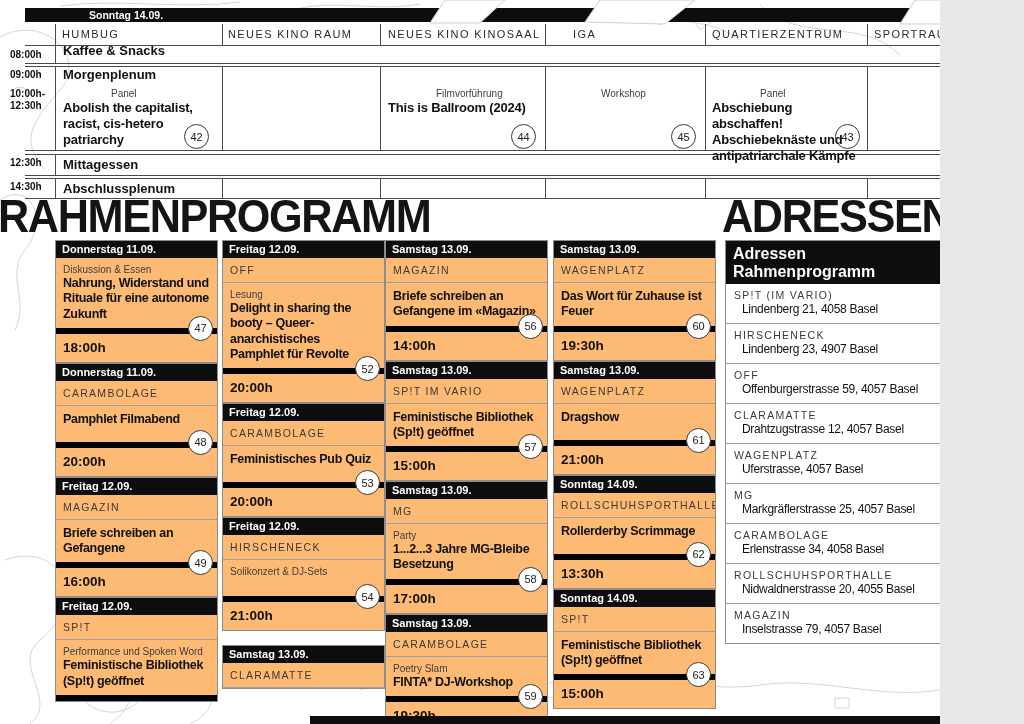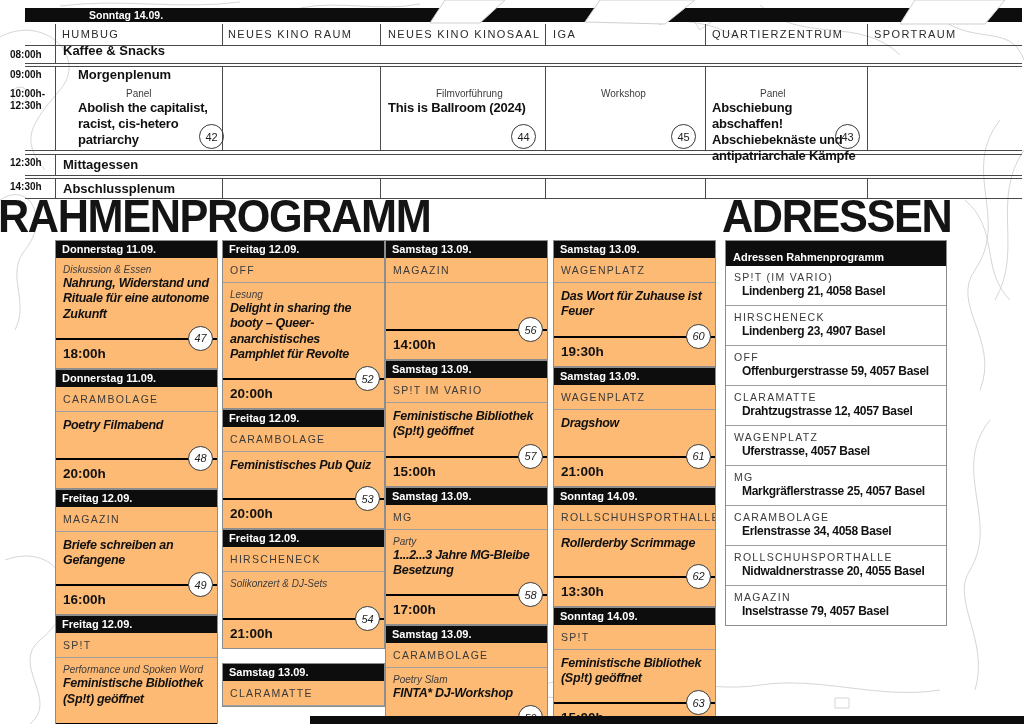--- a/index.html
+++ b/index.html
@@ -1,16 +1,16 @@
 <!DOCTYPE html>
 <html><head>
 <meta charset="utf-8">
 <style>
   html,body{margin:0;padding:0;background:#e8e8e8;}
-  .poster{position:relative;width:1024px;height:724px;background:#ffffff;overflow:hidden;
+  .poster{position:relative;width:940px;height:724px;background:#ffffff;overflow:hidden;
           font-family:"Liberation Sans",sans-serif;color:#111;}
   svg.lineart{position:absolute;inset:0;z-index:0;}
   svg.slashes{position:absolute;top:0;left:0;z-index:2;pointer-events:none;}
 
   
   .daybar{position:absolute;left:25px;top:8px;width:997px;height:14px;background:#0d0d0d;z-index:1;}
   .daybar span{display:block;color:#fff;font-size:10.5px;font-weight:700;line-height:14px;padding-left:64px;}
   .hl{position:absolute;height:1px;background:#4a4a4a;z-index:1;}
   .vl{position:absolute;width:1px;background:#4a4a4a;z-index:1;}
   .venue-label{position:absolute;top:28px;font-size:11px;letter-spacing:1.4px;color:#2b2b2b;z-index:1;white-space:nowrap;}
@@ -27,35 +27,35 @@
 
   
   .mega{position:absolute;top:194px;font-size:47px;font-weight:800;letter-spacing:-1.5px;
         line-height:0.95;color:#141414;transform:scaleX(0.92);transform-origin:left top;z-index:1;white-space:nowrap;}
 
   
   .cardcol{position:absolute;top:240px;width:163px;z-index:1;}
   .card{background:#fdba74;border:1px solid #8d8d8d;position:relative;box-sizing:border-box;}
   .card-date{background:#0d0d0d;color:#fff;font-size:11px;font-weight:700;padding:2px 6px 3px;}
   .card-venue{padding:6px 7px;font-size:10.5px;letter-spacing:1.3px;color:#3a3a3a;border-bottom:1px solid #9e9e9e;white-space:nowrap;overflow:hidden;}
-  .card-body{padding:6px 7px 16px;border-bottom:2px solid #000000;position:relative;min-height:24px;font-style:italic;}
+  .card-body{padding:6px 7px 6px;border-bottom:6px solid #000000;position:relative;min-height:24px;}
   .card-cat{font-size:10px;color:#3d3d3d;margin-bottom:1px;}
   .card-cat:empty{display:none;}
   .card-title{font-size:12.5px;font-weight:700;line-height:1.22;letter-spacing:-0.3px;}
   .card-badge{position:absolute;right:4px;bottom:-13px;background:#fff;}
   .card-badge.num-circle{position:absolute;}
   .card-time{padding:6px 7px 7px;font-size:13.5px;font-weight:700;}
 
   
   .addr{position:absolute;left:725px;top:240px;width:222px;z-index:1;background:#fff;border:1px solid #8d8d8d;box-sizing:border-box;}
-  .addr-header{background:#0d0d0d;color:#fff;font-size:11px;font-weight:700;padding:10px 7px 3px;}
+  .addr-header{background:#0d0d0d;color:#fff;font-size:16px;font-weight:700;padding:4px 7px 3px;}
   .addr-item{padding:5px 8px 7px;border-bottom:1px solid #9e9e9e;overflow:hidden;}
   .addr-item:last-child{border-bottom:none;}
   .addr-venue{font-size:10.5px;letter-spacing:1.3px;color:#3a3a3a;margin-bottom:1px;white-space:nowrap;}
-  .addr-line{font-size:12px;font-weight:700;letter-spacing:-0.3px;white-space:nowrap;padding-left:8px;}
+  .addr-line{font-size:12px;font-weight:400;letter-spacing:-0.3px;white-space:nowrap;padding-left:8px;}
 
   .bottombar{position:absolute;left:310px;top:716px;width:714px;height:8px;background:#0d0d0d;z-index:1;}
 </style>
 </head>
 <body>
 
 <div class="poster">
 
   <svg class="lineart" width="1024" height="724" viewBox="0 0 1024 724">
     <g fill="none" stroke="#d6d6d6" stroke-width="1">
@@ -120,38 +120,38 @@
   <div class="vl" style="left:55px;top:178px;height:20px;"></div>
   <div class="vl" style="left:222px;top:178px;height:20px;"></div>
   <div class="vl" style="left:380px;top:178px;height:20px;"></div>
   <div class="vl" style="left:545px;top:178px;height:20px;"></div>
   <div class="vl" style="left:705px;top:178px;height:20px;"></div>
   <div class="vl" style="left:867px;top:178px;height:20px;"></div>
 
   <div class="venue-label" style="left:62px;">HUMBUG</div>
   <div class="venue-label" style="left:228px;">NEUES KINO RAUM</div>
   <div class="venue-label" style="left:388px;">NEUES KINO KINOSAAL</div>
-  <div class="venue-label" style="left:553px;">IGA</div>
+  <div class="venue-label" style="left:573px;">IGA</div>
   <div class="venue-label" style="left:712px;">QUARTIERZENTRUM</div>
   <div class="venue-label" style="left:874px;">SPORTRAUM</div>
 
   <div class="time-label" style="top:49px;">08:00h</div>
   <div class="time-label" style="top:69px;">09:00h</div>
   <div class="time-label" style="top:88px;">
     <span>10:00h-</span><br>
     <span>12:30h</span>
   </div>
   <div class="time-label" style="top:157px;">12:30h</div>
   <div class="time-label" style="top:181px;">14:30h</div>
 
   <div class="span-row" style="top:43px;">Kaffee &amp; Snacks</div>
   <div class="span-row" style="top:157px;">Mittagessen</div>
   <div class="span-row" style="top:181px;">Abschlussplenum</div>
 
-  <div class="cell" style="left:63px;top:67px;width:148px;height:82px;margin-left:15px;">
+  <div class="cell" style="left:63px;top:67px;width:148px;height:82px;">
     <div class="cell-plenum">Morgenplenum</div>
     <div class="cell-cat">Panel</div>
     <div class="cell-title">Abolish the capitalist, racist, cis-hetero patriarchy</div>
     <span class="num-circle cell-badge">42</span>
   </div>
   <div class="cell" style="left:388px;top:88px;width:150px;height:61px;">
     <div class="cell-cat">Filmvorführung</div>
     <div class="cell-title">This is Ballroom (2024)</div>
     <span class="num-circle cell-badge">44</span>
   </div>
@@ -176,21 +176,21 @@
         <div class="card-title">Nahrung, Widerstand und Rituale für eine autonome Zukunft</div>
         <span class="num-circle card-badge">47</span>
       </div>
       <div class="card-time">18:00h</div>
     </div>
     <div class="card">
       <div class="card-date">Donnerstag 11.09.</div>
       <div class="card-venue">CARAMBOLAGE</div>
       <div class="card-body">
 
-        <div class="card-title">Poetry Filmabend</div>
+        <div class="card-title">Pamphlet Filmabend</div>
         <span class="num-circle card-badge">48</span>
       </div>
       <div class="card-time">20:00h</div>
     </div>
     <div class="card">
       <div class="card-date">Freitag 12.09.</div>
       <div class="card-venue">MAGAZIN</div>
       <div class="card-body">
 
         <div class="card-title">Briefe schreiben an Gefangene</div>
@@ -246,20 +246,21 @@
 
     </div>
   </div>
 
   <div class="cardcol" style="left:385px;">
     <div class="card">
       <div class="card-date">Samstag 13.09.</div>
       <div class="card-venue">MAGAZIN</div>
       <div class="card-body">
 
+        <div class="card-title">Briefe schreiben an Gefangene im «Magazin»</div>
         <span class="num-circle card-badge">56</span>
       </div>
       <div class="card-time">14:00h</div>
     </div>
     <div class="card">
       <div class="card-date">Samstag 13.09.</div>
       <div class="card-venue">SP!T IM VARIO</div>
       <div class="card-body">
 
         <div class="card-title">Feministische Bibliothek (Sp!t) geöffnet</div>

